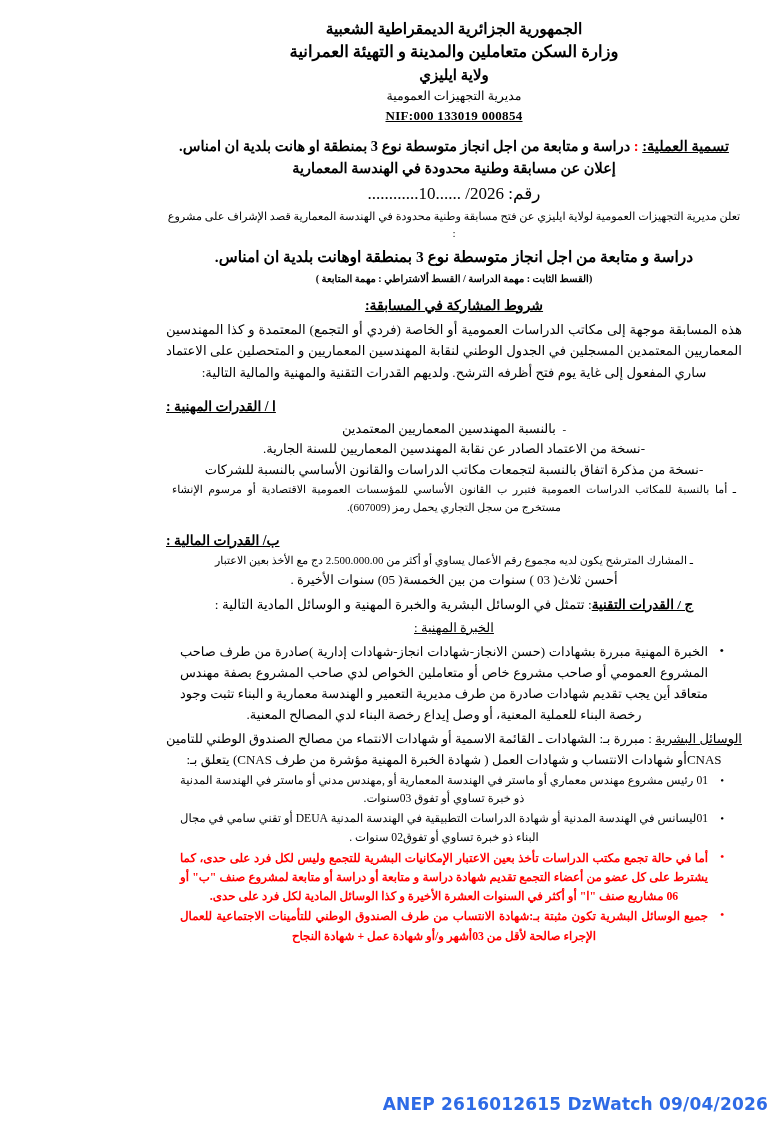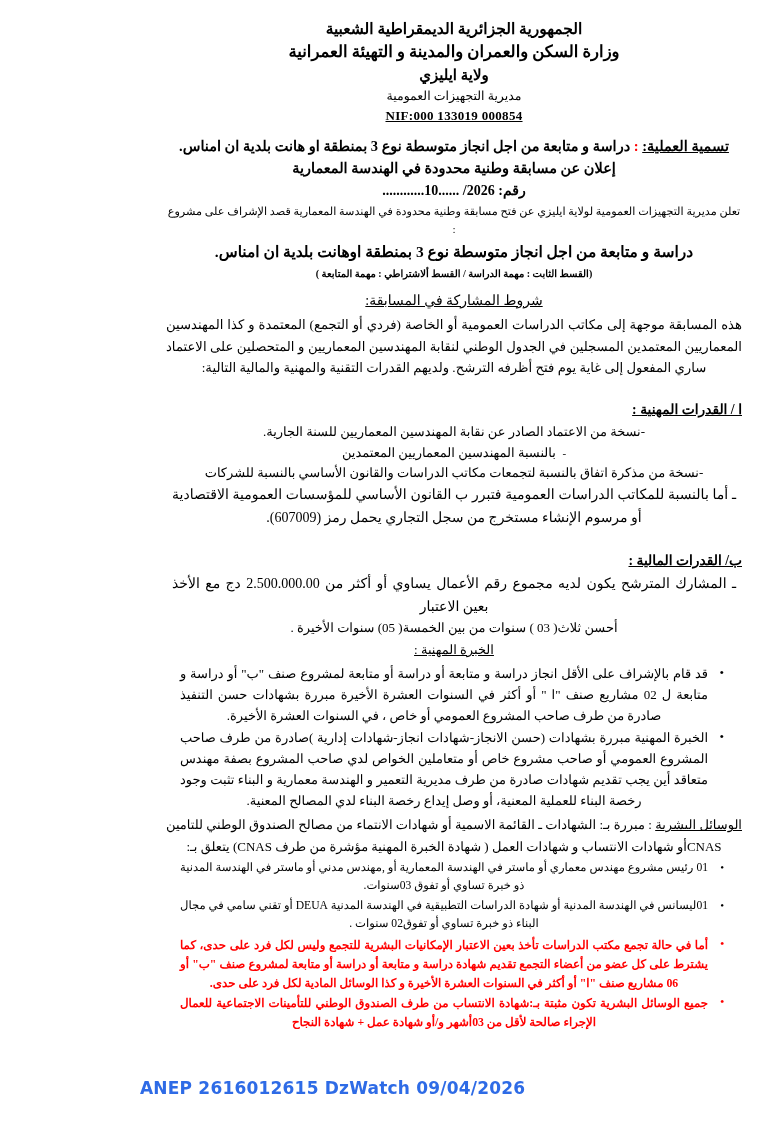--- a/index.html
+++ b/index.html
@@ -72,22 +72,22 @@
   .op-rest { font-weight: bold; }
 
   .sub-line {
     text-align: center;
     font-size: 14.5px;
     font-weight: bold;
     line-height: 1.55;
   }
   .num-line {
     text-align: center;
-    font-size: 14px;
-    font-weight: bold;
+    font-size: 17px;
+    font-weight: normal;
     line-height: 1.6;
   }
   .num-line .lat { direction: ltr; display: inline-block; }
 
   .intro-line {
     text-align: center;
     font-size: 11.2px;
     line-height: 1.55;
     margin-top: 1px;
   }
@@ -102,39 +102,39 @@
     text-align: center;
     font-size: 10px;
     font-weight: bold;
     line-height: 1.7;
   }
 
   
   .sec-head {
     text-align: center;
     font-size: 14px;
-    font-weight: normal;
+    font-weight: bold;
     text-decoration: underline;
     margin-top: 8px;
     line-height: 1.6;
   }
   .para {
     font-size: 13.2px;
     line-height: 1.62;
     text-align: justify;
     text-align-last: center;
     margin-top: 2px;
   }
   .sub-head {
-    text-align: right;
+    text-align: left;
     font-size: 13.8px;
     font-weight: bold;
     text-decoration: underline;
     line-height: 1.7;
-    margin-top: 20px;
+    margin-top: 12px;
   }
   .sub-head-inline {
     font-size: 13.5px;
     line-height: 1.7;
     text-align: center;
     margin-top: 3px;
   }
   .sub-head-inline b { text-decoration: underline; }
   .ul-head {
     text-align: center;
@@ -142,21 +142,21 @@
     text-decoration: underline;
     line-height: 1.7;
   }
   .dash-item {
     font-size: 13px;
     line-height: 1.6;
     text-align: center;
     padding: 0 6px;
   }
   .dash-item-wide {
-    font-size: 14px;
+    font-size: 11px;
     line-height: 1.62;
     text-align: justify;
     text-align-last: center;
     padding: 0 6px;
   }
 
   
   ul.bul {
     list-style: none;
     margin: 2px 0 0 0;
@@ -196,40 +196,40 @@
     margin-top: 3px;
   }
   .hr-lead u { text-decoration: underline; }
   .lat { direction: ltr; unicode-bidi: isolate; display: inline-block; }
 
   
   .footer {
     position: absolute;
     left: 0;
     right: 0;
-    bottom: 40px;
-    text-align: left;
+    bottom: 24px;
+    text-align: right;
     direction: ltr;
   }
   .footer-text {
     color: #2e6be6;
     font-weight: bold;
     font-size: 17px;
     font-family: "DejaVu Sans", "Liberation Sans", sans-serif;
     letter-spacing: .2px;
   }
 </style>
 </head>
 <body>
 
 <div class="page">
 
   <div class="header">
     <div class="hdr-1">الجمهورية الجزائرية الديمقراطية الشعبية</div>
-    <div class="hdr-2">وزارة السكن والعمران والمدينة و  التهيئة العمرانية</div>
+    <div class="hdr-2">وزارة السكن متعاملين والمدينة و  التهيئة العمرانية</div>
     <div class="hdr-3">ولاية ايليزي</div>
     <div class="hdr-4">مديرية  التجهيزات العمومية</div>
     <div><span class="hdr-nif">NIF:000 133019 000854</span></div>
   </div>
 
   <div class="op-line">
     <span class="op-label">تسمية العملية:</span>
     <span class="colon-red">:</span>
     <span class="op-rest">دراسة و متابعة من اجل  انجاز  متوسطة نوع 3 بمنطقة او هانت بلدية ان امناس.</span>
   </div>
@@ -242,35 +242,37 @@
   </div>
 
   <div class="intro-line">تعلن مديرية التجهيزات العمومية لولاية ايليزي عن فتح مسابقة وطنية  محدودة في الهندسة المعمارية  قصد الإشراف على مشروع :</div>
   <div class="big-proj">دراسة و متابعة من اجل  انجاز  متوسطة نوع 3 بمنطقة اوهانت بلدية ان امناس.</div>
   <div class="lots-line">(القسط الثابت : مهمة الدراسة / القسط ألاشتراطي : مهمة المتابعة )</div>
 
   <div class="sec-head">شروط المشاركة في المسابقة:</div>
   <div class="para">هذه المسابقة موجهة إلى مكاتب الدراسات العمومية أو الخاصة (فردي أو التجمع) المعتمدة و كذا المهندسين المعماريين المعتمدين المسجلين في الجدول الوطني لنقابة المهندسين المعماريين و المتحصلين على الاعتماد ساري المفعول إلى غاية يوم فتح أظرفه الترشح. ولديهم القدرات التقنية والمهنية والمالية التالية:</div>
 
   <div class="sub-head">ا / القدرات المهنية :</div>
-  <div class="dash-item">-نسخة من الاعتماد الصادر عن نقابة المهندسين المعماريين للسنة الجارية.</div>
   <div class="dash-item">
     <span style="font-size:11px;">-</span>&nbsp;&nbsp;<span>بالنسبة المهندسين المعماريين المعتمدين</span>
   </div>
+  <div class="dash-item">-نسخة من الاعتماد الصادر عن نقابة المهندسين المعماريين للسنة الجارية.</div>
   <div class="dash-item">-نسخة من مذكرة اتفاق بالنسبة لتجمعات مكاتب الدراسات  والقانون الأساسي بالنسبة  للشركات</div>
   <div class="dash-item-wide">ـ أما بالنسبة للمكاتب الدراسات العمومية فتبرر ب القانون الأساسي للمؤسسات العمومية الاقتصادية  أو مرسوم الإنشاء مستخرج من سجل التجاري يحمل رمز (607009).</div>
 
   <div class="sub-head">ب/ القدرات المالية :</div>
   <div class="dash-item-wide">ـ المشارك المترشح يكون لديه مجموع رقم الأعمال يساوي أو أكثر من 2.500.000.00 دج  مع الأخذ بعين الاعتبار</div>
   <div class="dash-item">أحسن  ثلاث( 03  ) سنوات من بين الخمسة( 05) سنوات الأخيرة .</div>
 
+  <div class="sub-head-inline">
+    <b>ج / القدرات التقنية</b><span>: تتمثل في الوسائل البشرية والخبرة المهنية و الوسائل المادية  التالية :</span>
+  </div>
   <div class="ul-head">الخبرة المهنية :</div>
 
   <ul class="bul">
-    <li>قد قام بالإشراف على الأقل انجاز دراسة  و متابعة أو دراسة أو متابعة لمشروع صنف "ب"  أو دراسة و متابعة ل 02 مشاريع صنف "ا " أو أكثر في  السنوات العشرة الأخيرة مبررة بشهادات حسن التنفيذ صادرة من طرف صاحب المشروع العمومي أو خاص ، في السنوات العشرة الأخيرة.</li>
     <li>الخبرة المهنية مبررة بشهادات  (حسن الانجاز-شهادات انجاز-شهادات إدارية )صادرة من طرف صاحب المشروع العمومي أو صاحب مشروع خاص أو متعاملين الخواص لدي صاحب المشروع بصفة مهندس متعاقد أين يجب تقديم شهادات صادرة من طرف مديرية التعمير و  الهندسة معمارية و البناء تثبت وجود رخصة البناء للعملية المعنية، أو وصل إيداع رخصة البناء لدي المصالح المعنية.</li>
   </ul>
 
   <div class="hr-lead">
     <u>الوسائل البشرية</u><span> : مبررة بـ: الشهادات ـ القائمة الاسمية أو شهادات الانتماء من مصالح الصندوق الوطني  للتامين CNASأو شهادات الانتساب و شهادات العمل ( شهادة الخبرة المهنية مؤشرة من طرف CNAS) يتعلق بـ:</span>
   </div>
 
   <ul class="bul small">
     <li>01 رئيس مشروع مهندس معماري أو ماستر في الهندسة المعمارية  أو  ,مهندس مدني أو ماستر في الهندسة المدنية ذو خبرة تساوي أو تفوق 03سنوات.</li>
     <li>01ليسانس في الهندسة المدنية أو شهادة الدراسات التطبيقية في الهندسة المدنية  DEUA أو  تقني سامي في مجال البناء ذو خبرة تساوي  أو تفوق02  سنوات .</li>

